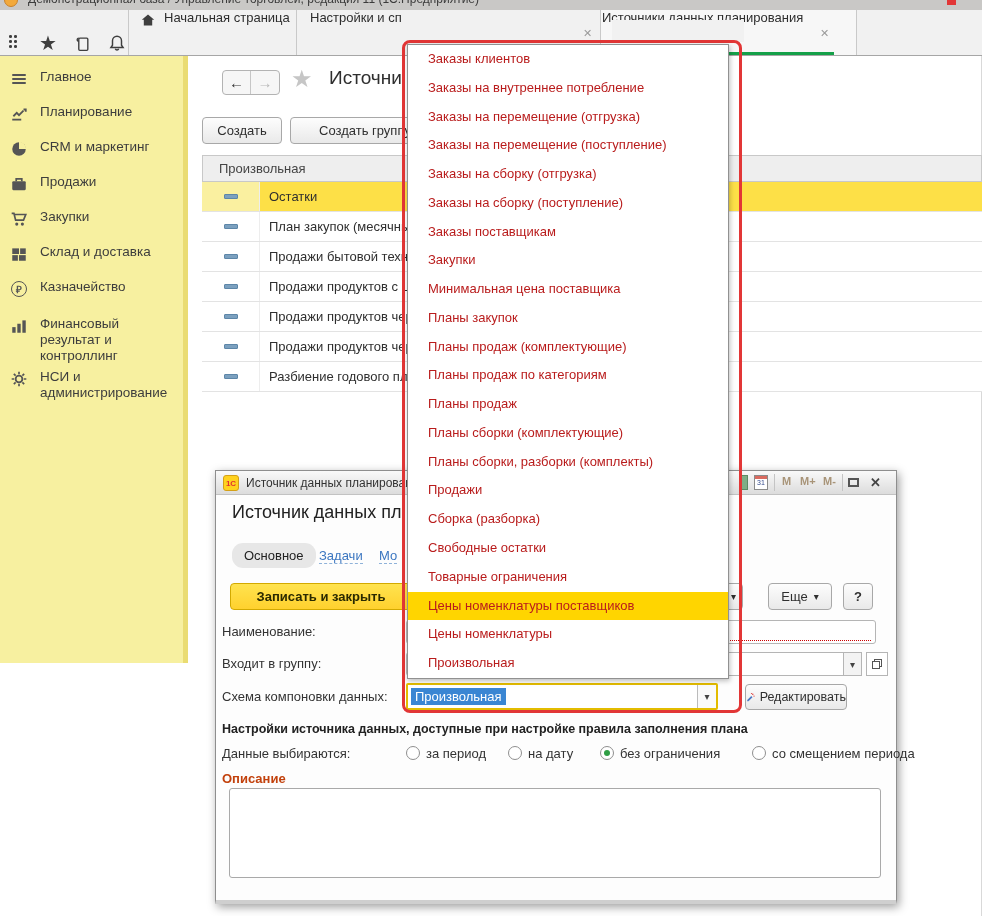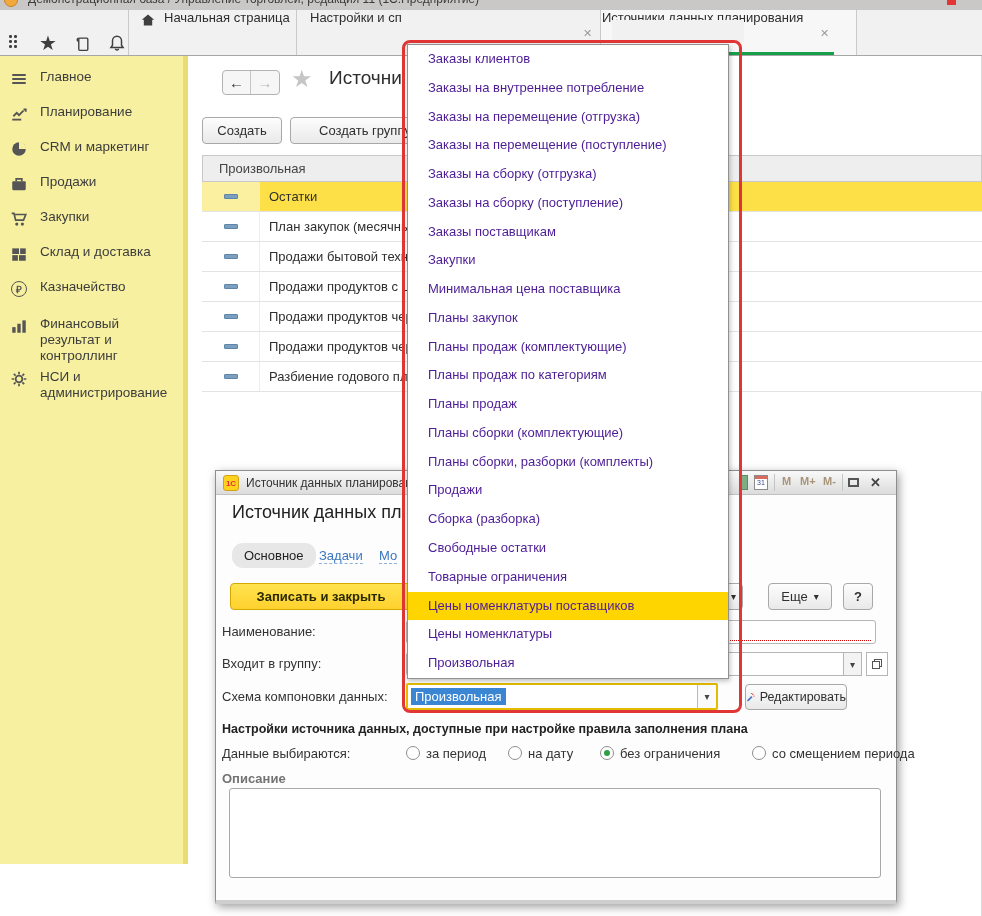--- a/index.html
+++ b/index.html
@@ -24,21 +24,21 @@
   .dots-grid { position:absolute; left:9px; top:25px; width:8px; height:13px; }
   .dots-grid i { position:absolute; width:2.6px; height:2.6px; background:#3f3f3f; border-radius:50%; }
   .tb-star { left:39px; top:21px; font-size:20px; }
   .tab { position:absolute; top:0; height:45px; display:flex; }
   .tab-label { font-size:13px; color:#2d2d2d; white-space:nowrap; }
   .tab-close { position:absolute; font-size:11px; color:#9a9a9a; cursor:default; }
   .tab3-bg { position:absolute; left:601px; top:0; width:255px; height:45px; background:#f7f7f7; }
   .green-underline { position:absolute; left:604px; top:42px; width:230px; height:3px; background:#15a049; }
 
   
-  .sidebar { position:absolute; left:0; top:56px; width:188px; height:808px; background:#f7f0a0; }
+  .sidebar { position:absolute; left:0; top:56px; width:188px; height:607px; background:#f7f0a0; }
   .sidebar::after { content:""; position:absolute; right:0; top:0; width:5px; height:100%; background:#eadc72; }
   .nav-item { position:absolute; left:0; width:183px; display:flex; gap:11px; padding-left:9px;
               align-items:flex-start; cursor:default; }
   .nav-ico { width:20px; height:20px; flex:0 0 20px; display:flex; align-items:center; justify-content:center; }
   .nav-label { font-size:13.5px; color:#3d3d3d; line-height:16px; width:150px; }
   .rub-circle { width:16px; height:16px; border:1.6px solid #555; border-radius:50%;
                 font-size:10px; font-weight:bold; color:#555; display:flex; align-items:center; justify-content:center; }
 
   
   .main { position:absolute; left:188px; top:56px; width:794px; height:860px; background:#fff; border-right:1px solid #d9d9d9; }
@@ -111,35 +111,35 @@
   .combo-arrow { width:19px; border-left:1px solid #bbb; display:flex; align-items:center;
                  justify-content:center; font-size:10px; color:#444; background:#fafafa; }
   .btn-edit { position:absolute; left:529px; top:213px; width:102px; height:26px; gap:5px; font-size:12.5px; }
   .section-h { position:absolute; left:6px; top:251px; font-size:12.5px; font-weight:bold; color:#222; white-space:nowrap; }
   .radio-row { position:absolute; left:0; top:273px; width:100%; height:20px; }
   .radio { position:absolute; width:14px; height:14px; border:1px solid #8f8f8f; border-radius:50%;
            background:#fff; top:2px; }
   .radio.checked::after { content:""; position:absolute; left:3px; top:3px; width:6px; height:6px;
                           border-radius:50%; background:#2f9e44; }
   .radio-label { position:absolute; top:2px; font-size:13px; color:#333; white-space:nowrap; }
-  .desc-label { position:absolute; left:6px; top:300px; font-size:13px; font-weight:bold; color:#737373; }
+  .desc-label { position:absolute; left:6px; top:300px; font-size:13px; font-weight:bold; color:#c2410c; }
   .desc-area { position:absolute; left:13px; top:317px; width:652px; height:90px; resize:none;
                border:1px solid #a9a9a9; border-radius:3px; background:#fff; outline:none;
                font-family:"Liberation Sans", sans-serif; }
 
   
   .overlay { position:absolute; left:0; top:0; z-index:10; }
   .artifact { position:absolute; background:#f1f1f1; }
   .art-a { left:404px; top:20px; width:172px; height:22px; }
   .art-b { left:612px; top:20px; width:132px; height:22px; }
   .red-box { position:absolute; left:402px; top:40px; width:340px; height:673px;
              border:3px solid #e23636; border-radius:8px; }
   .dd-list { position:absolute; left:407px; top:44px; width:322px; height:635px; background:#fff;
              border:1px solid #919191; box-shadow:1px 2px 5px rgba(0,0,0,0.25); }
-  .dd-item { height:28.77px; line-height:28.77px; padding-left:20px; font-size:13px; color:#4c1d95;
+  .dd-item { height:28.77px; line-height:28.77px; padding-left:20px; font-size:13px; color:#b91c1c;
              white-space:nowrap; overflow:hidden; }
   .dd-item.highlight { background:#ffd500; }
 
   svg.ic { display:block; }
 </style>
 </head>
 <body>
 
 <div id="screen">
 

